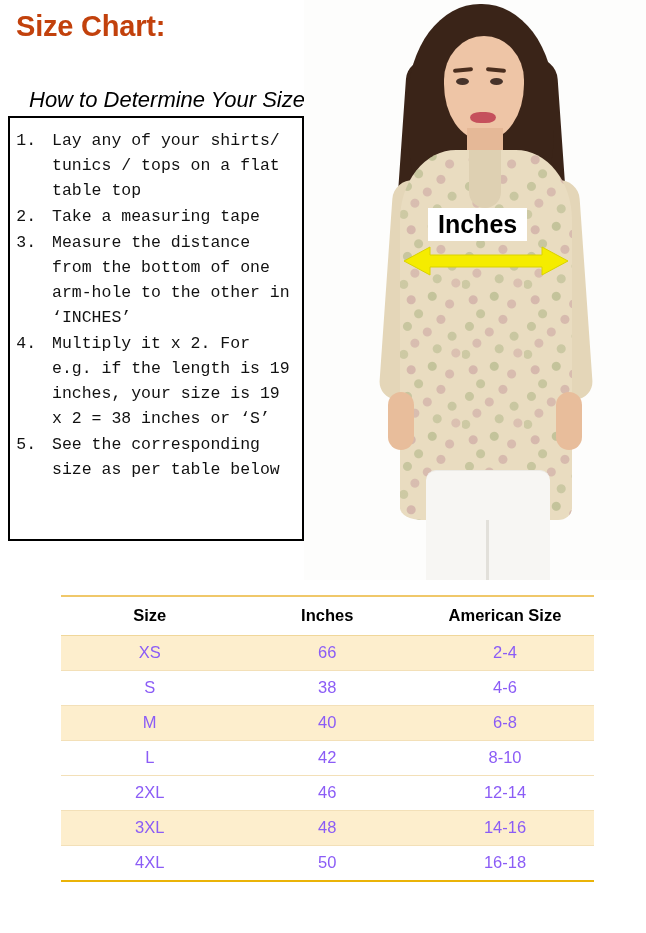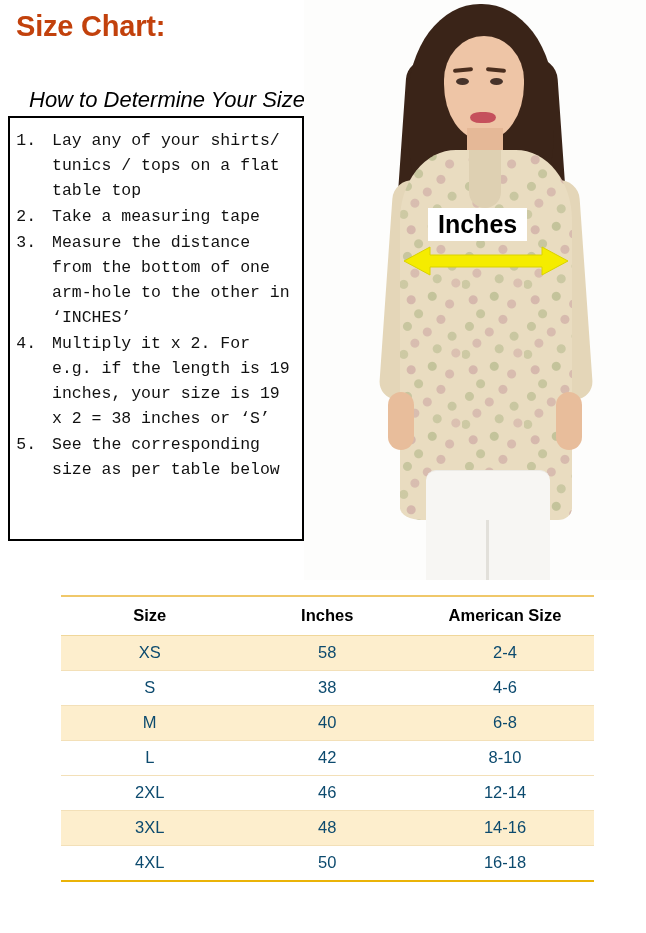--- a/index.html
+++ b/index.html
@@ -268,21 +268,21 @@
     text-align: center;
     border-top: 2px solid #f0c86a;
     border-bottom: 1px solid #f0d79a;
     background: #ffffff;
     color: #000;
   }
   table.sizes tbody td {
     padding: 7px 0 8px 0;
     text-align: center;
     border-bottom: 1px solid #f3e0b8;
-    color: #0c4a6e;
+    color: #8b5cf6;
     margin-top: 17px;
   }
   table.sizes tbody tr.alt td {
     background: #fdeecd;
   }
   table.sizes tbody tr:last-child td {
     border-bottom: 2px solid #eab308;
   }
   .col-size   { width: 33.3%; }
   .col-inches { width: 33.3%; }
@@ -340,21 +340,21 @@
     <thead>
       <tr>
         <th class="col-size">Size</th>
         <th class="col-inches">Inches</th>
         <th class="col-amer">American Size</th>
       </tr>
     </thead>
     <tbody>
       <tr class="alt">
         <td>XS</td>
-        <td>58</td>
+        <td>66</td>
         <td>2-4</td>
       </tr>
       <tr>
         <td>S</td>
         <td>38</td>
         <td>4-6</td>
       </tr>
       <tr class="alt">
         <td>M</td>
         <td>40</td>

